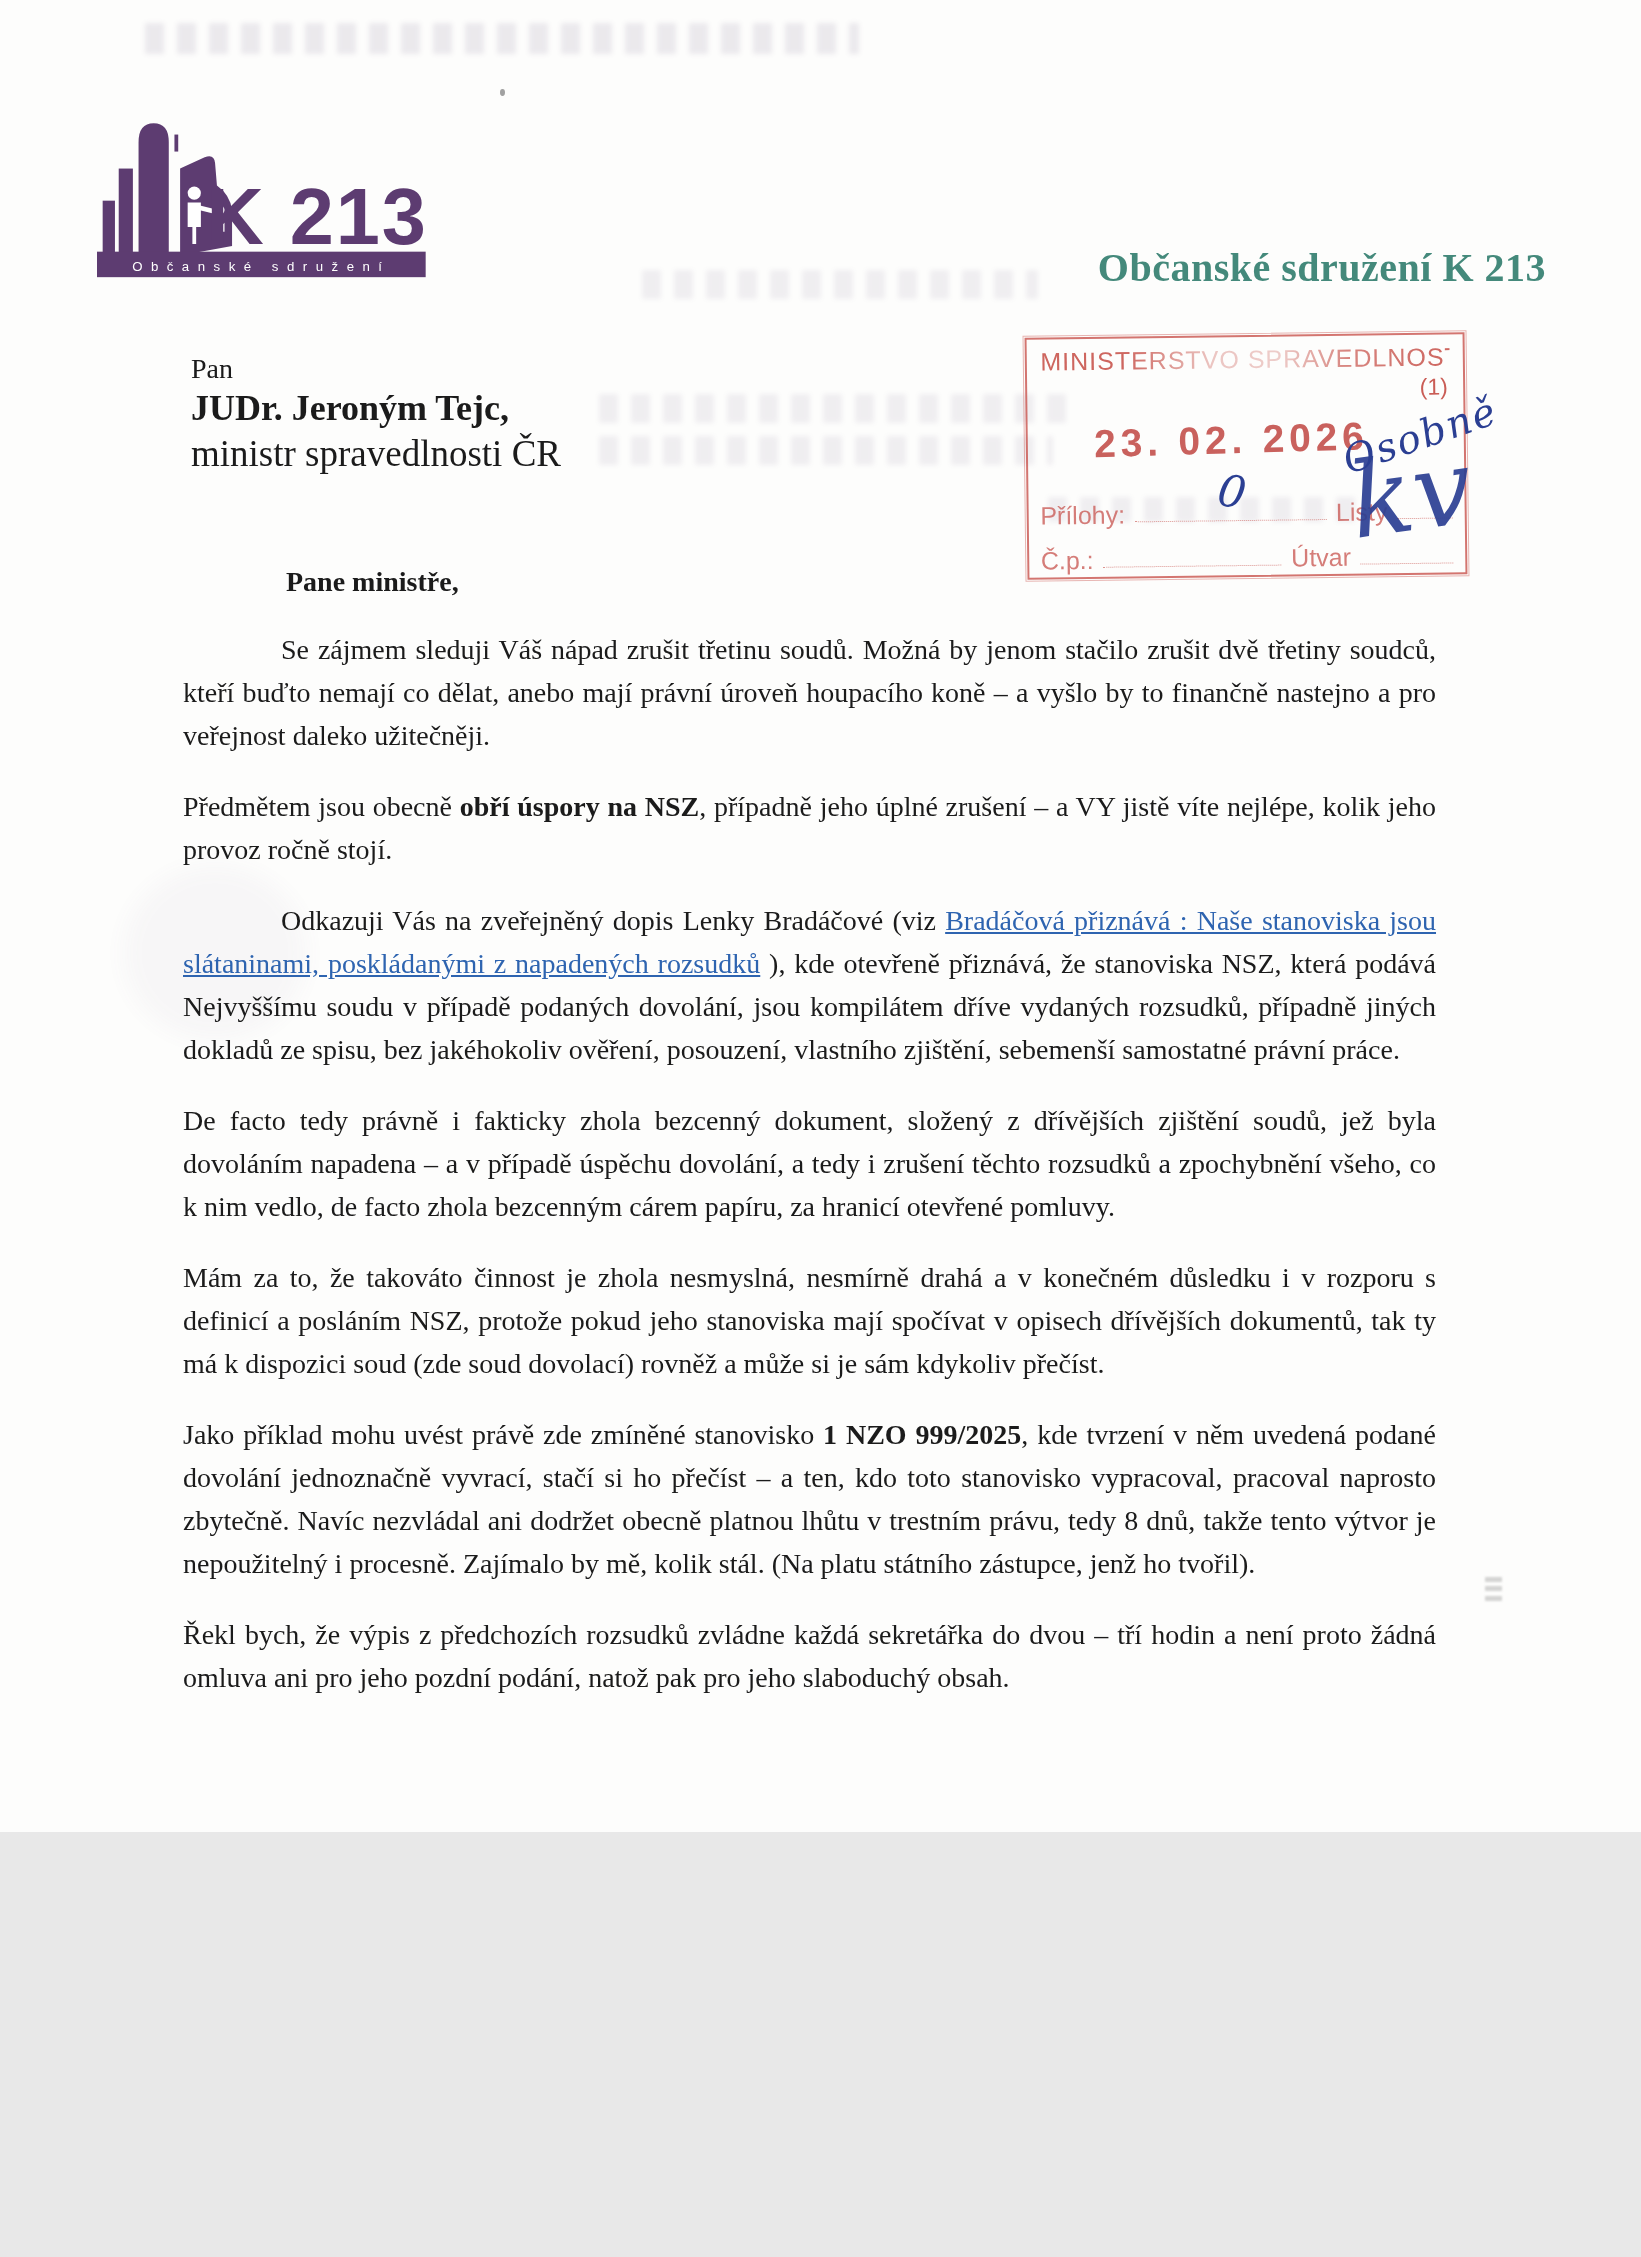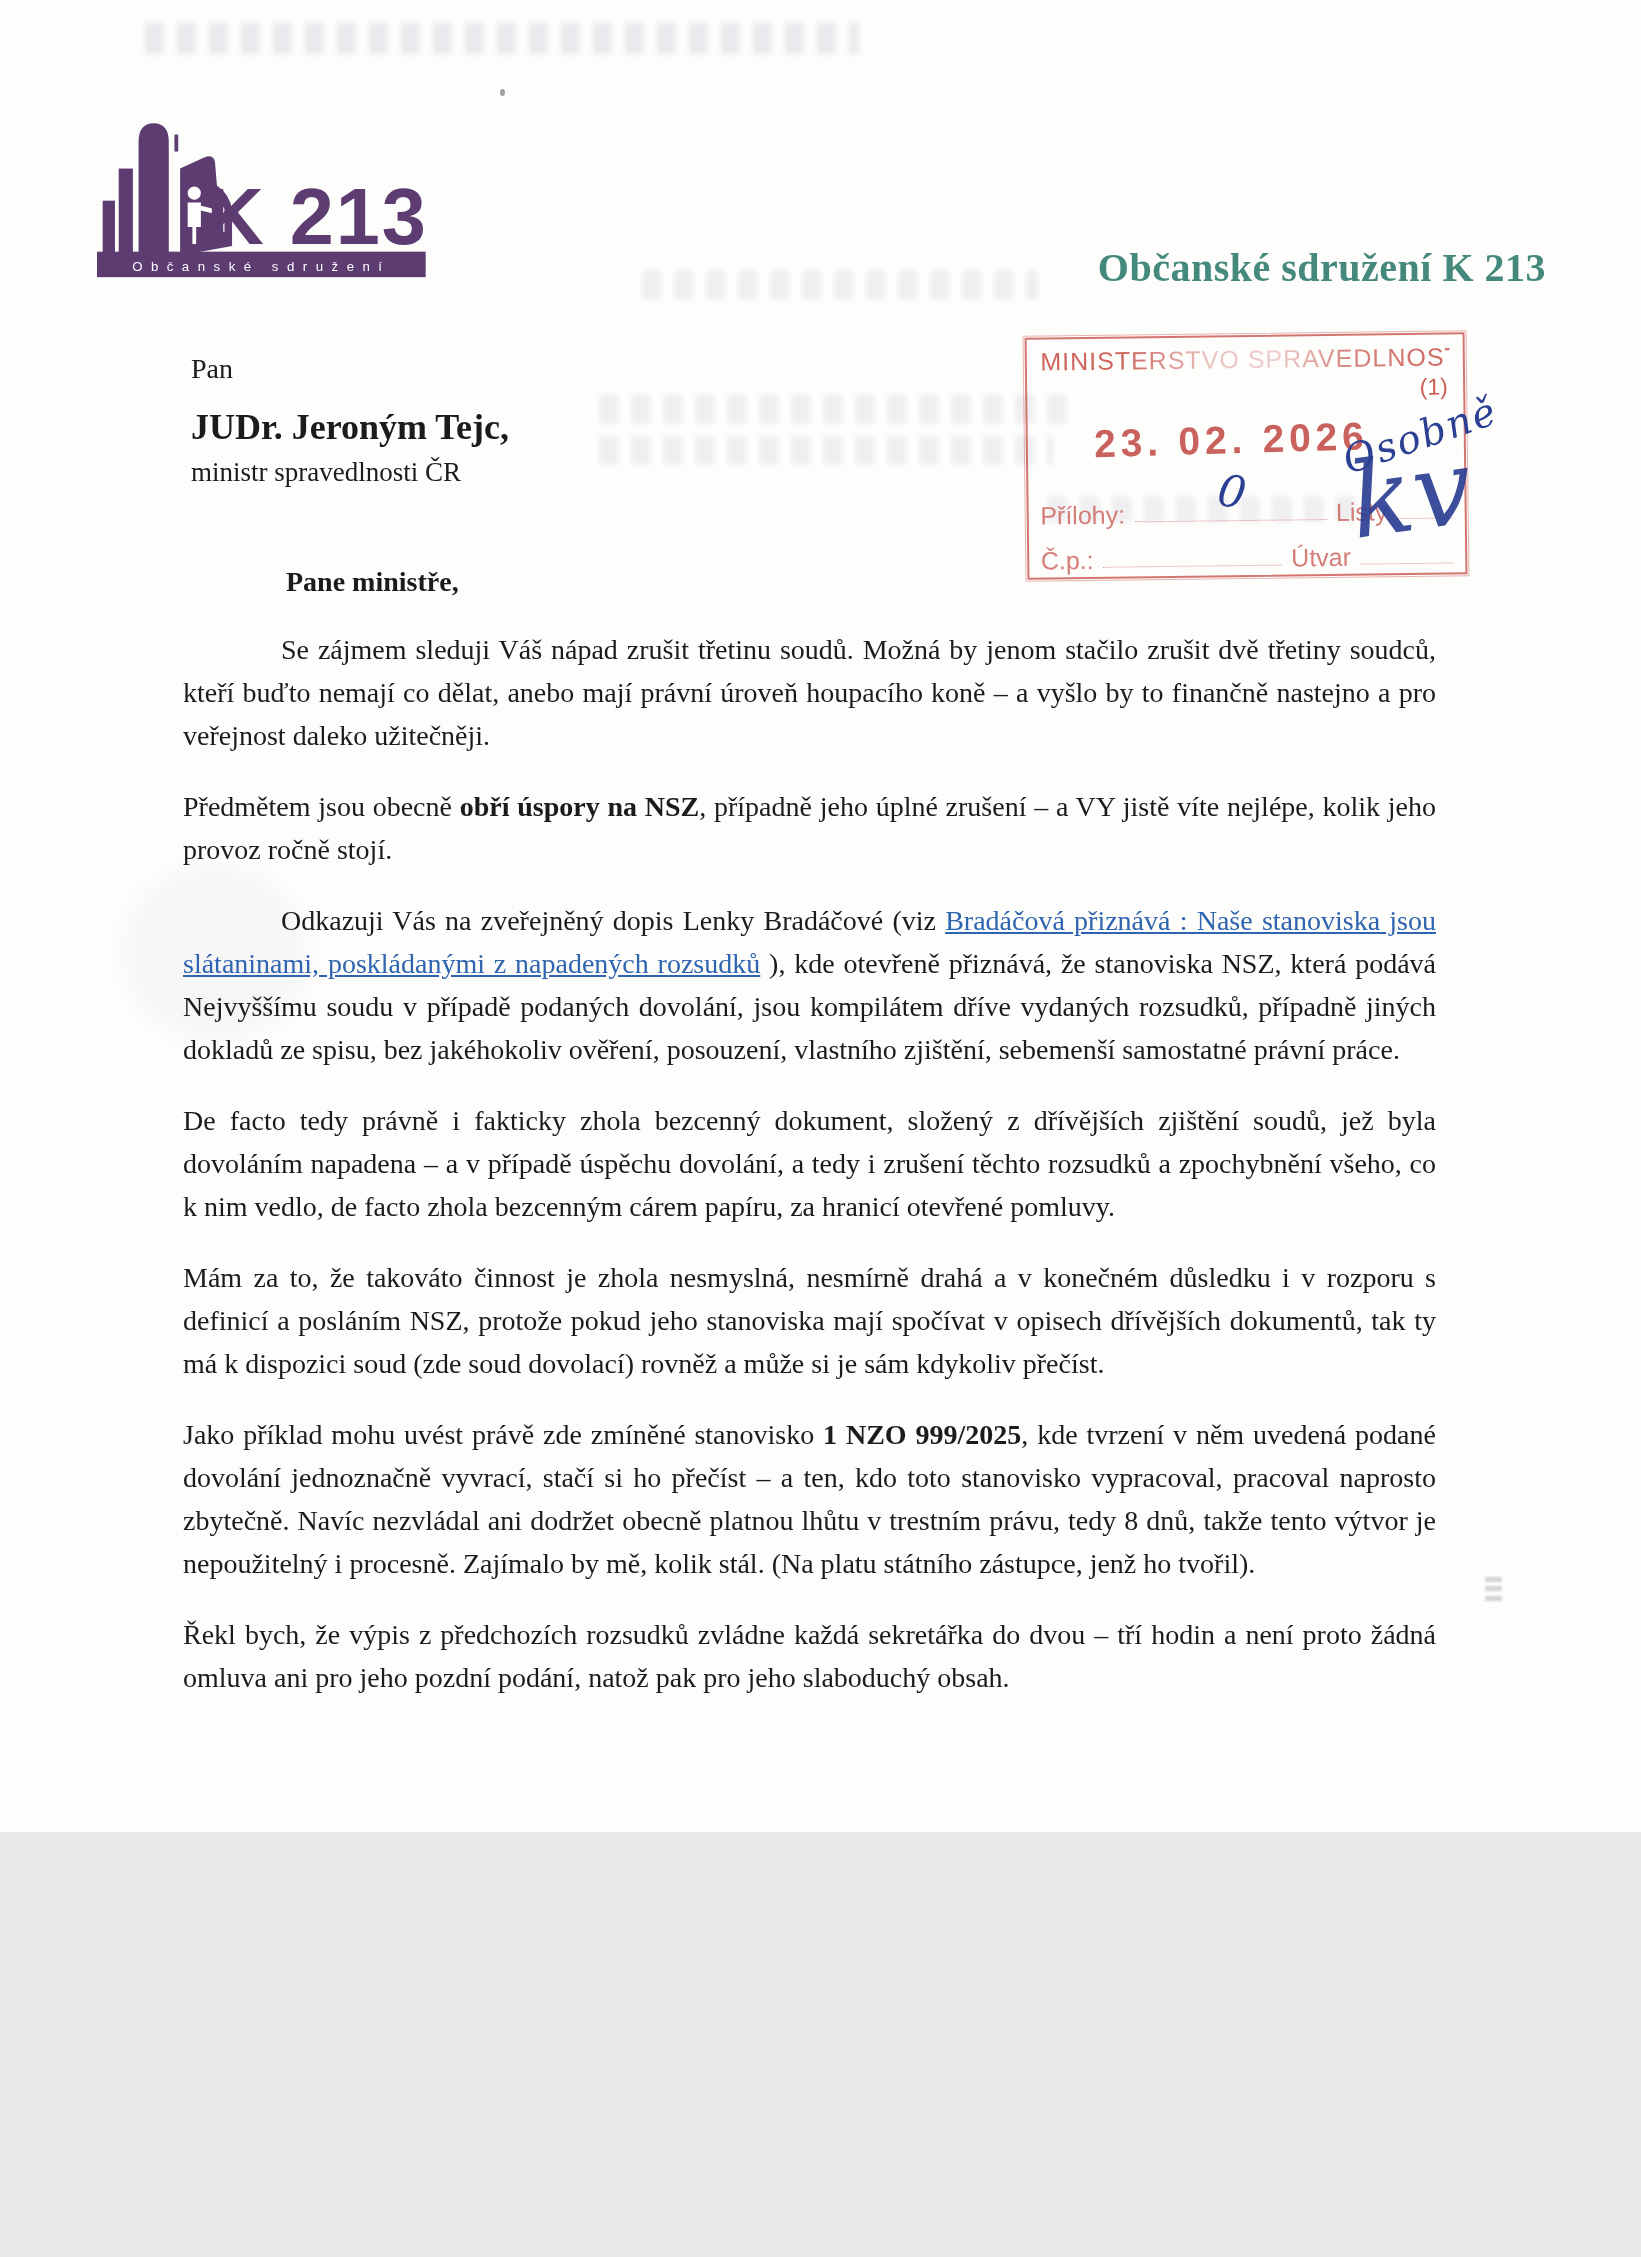--- a/index.html
+++ b/index.html
@@ -16,22 +16,22 @@
   
   .org-name {
     position:absolute; top:244px; right:95px;
     font-family:Liberation Serif, serif; font-weight:bold;
     font-size:40px; letter-spacing:0.5px; color:var(--green,#44897b);text-align:center;
   }
 
   
   .recipient { position:absolute; left:191px; top:353px; }
   .recipient-pan   { font-size:28px; }
-  .recipient-name  { font-size:36px; font-weight:bold; margin-top:21px; }
-  .recipient-title { font-size:27px; margin-top:9px; }
+  .recipient-name  { font-size:36px; font-weight:bold; margin-top:2px; }
+  .recipient-title { font-size:37px; margin-top:3px; }
 
   
   .stamp {
     position:absolute; left:1026px; top:335px; width:436px; height:238px;
     border:2.9px solid rgba(201,85,79,.85);
     outline:1px solid rgba(201,85,79,.45); outline-offset:1.9px;
     transform:rotate(-0.7deg);
     color:var(--red,#c8554e);
     font-family:"Liberation Sans", sans-serif;
     opacity:.95;

